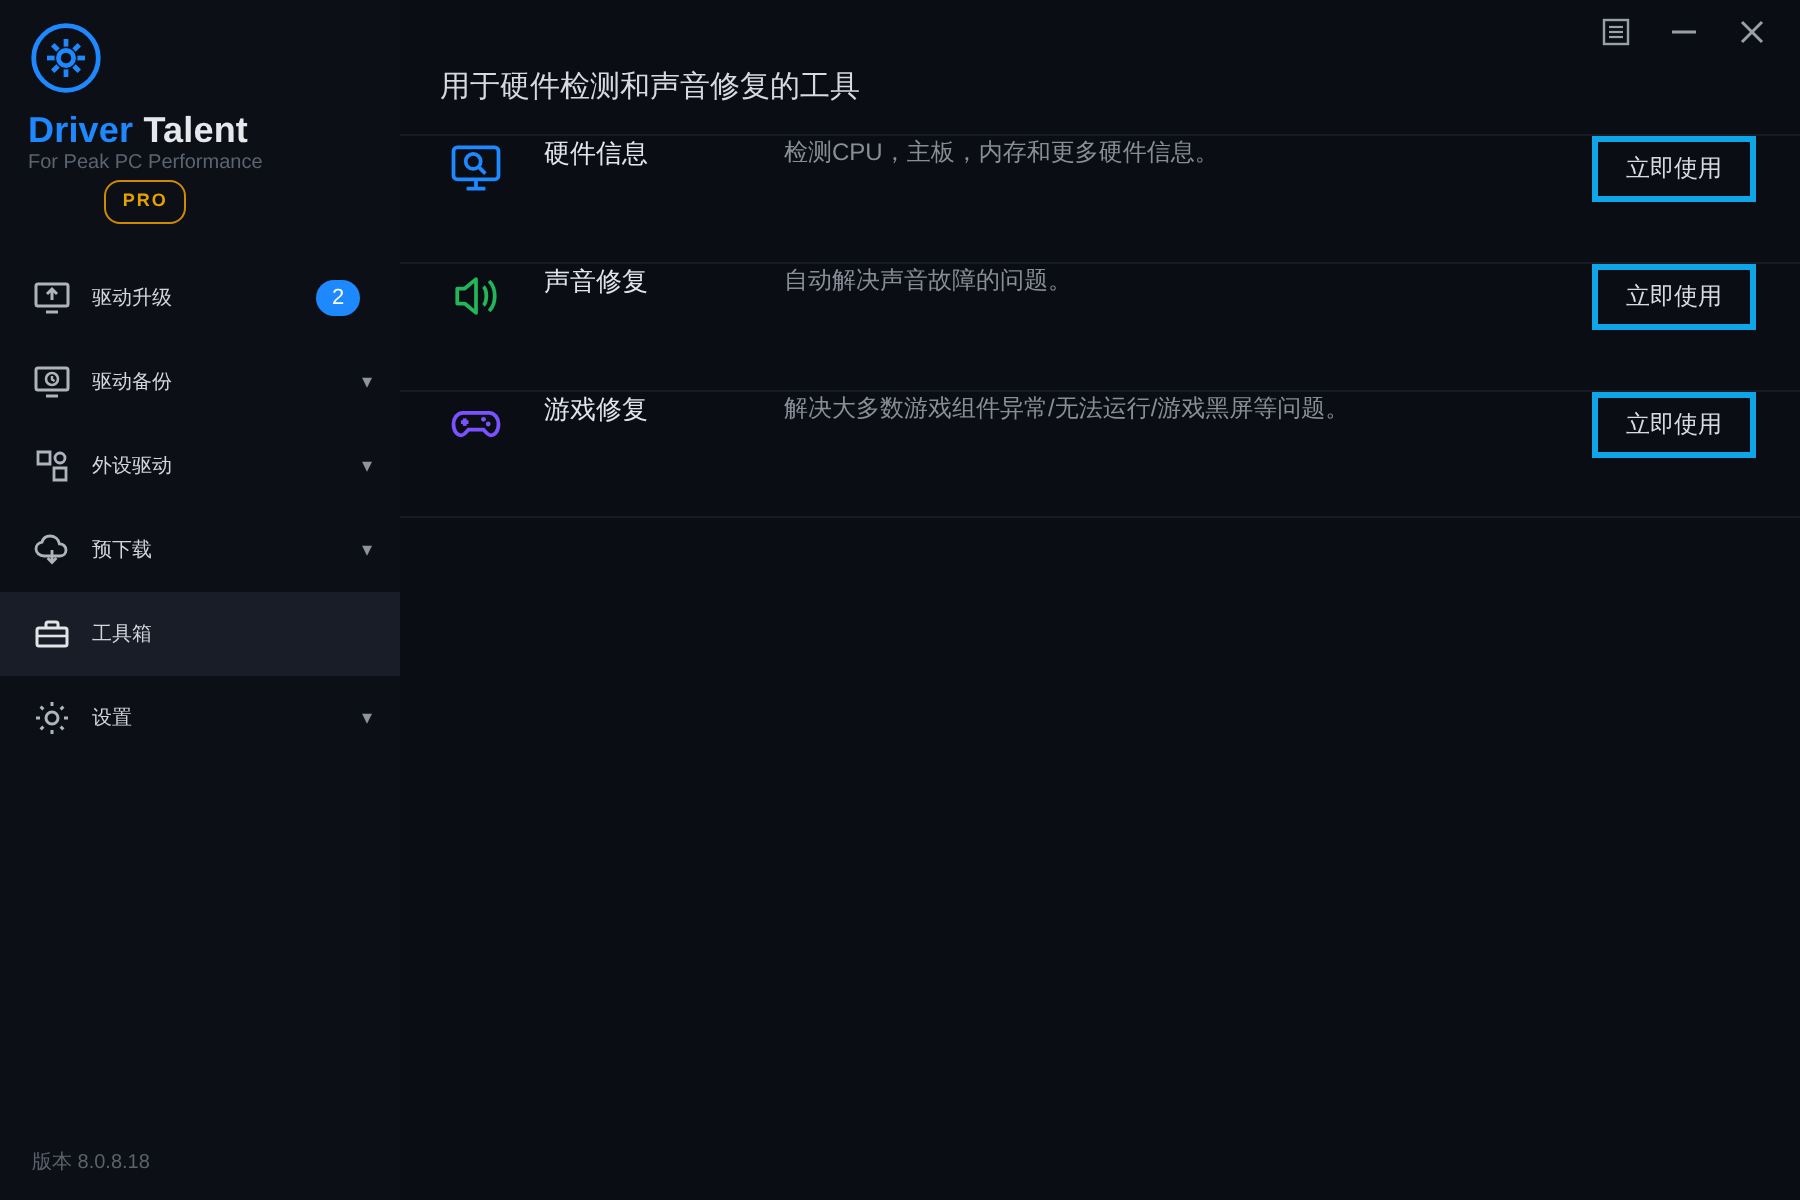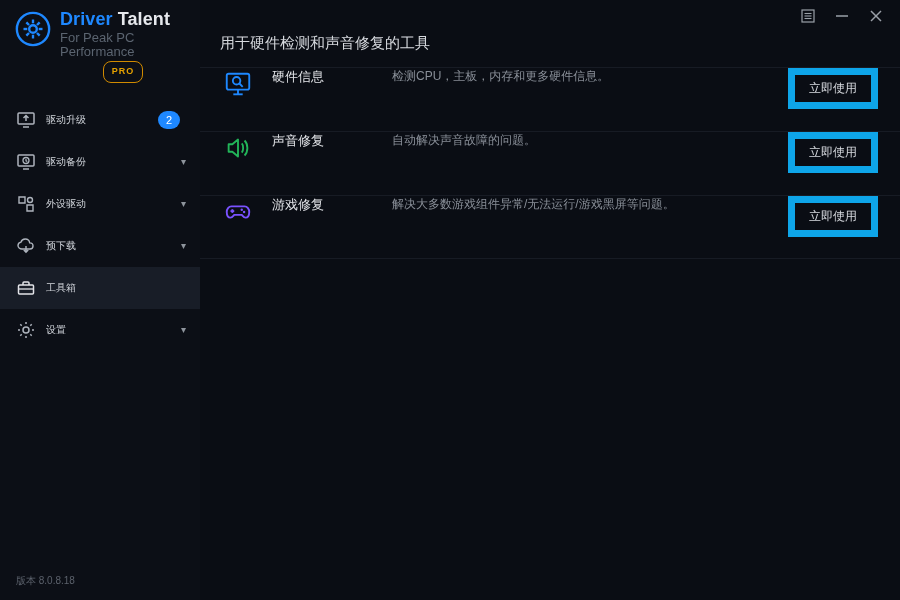--- a/index.html
+++ b/index.html
@@ -6,27 +6,27 @@
     body { width: 900px; height: 600px; overflow: hidden; font-family: "Microsoft YaHei", Arial, sans-serif; background: #0a0d14; }
     .app { display: flex; width: 900px; height: 600px; background: #0a0d14; color: #c8ccd4; position: relative; }
 
     
     .titlebar { position: absolute; top: 0; right: 0; height: 32px; display: flex; align-items: center; gap: 18px; padding: 0 16px; z-index: 10; }
     .titlebar .tb-btn { width: 16px; height: 16px; display: flex; align-items: center; justify-content: center; cursor: pointer; color: #9aa0a8; }
     .titlebar .tb-btn svg { display: block; }
 
     
     .sidebar { width: 200px; height: 600px; background: #0c0f16; display: flex; flex-direction: column; position: relative; }
-    .logo-block { padding: 10px 14px 16px 14px; display: flex; align-items: flex-start; gap: 8px; }
+    .logo-block { padding: 10px 14px 16px 14px; display: flex; align-items: flex-start; gap: 8px; flex-direction: column; }
     .logo-gear { width: 38px; height: 38px; flex-shrink: 0; }
     .logo-text-group { display: flex; flex-direction: column; line-height: 1.05; }
     .logo-text { font-family: Arial, sans-serif; font-weight: 700; font-size: 18px; letter-spacing: 0.1px; }
     .logo-text .blue { color: #1e88ff; }
     .logo-text .white { color: #e6e8ec; }
-    .logo-sub { font-size: 13px; color: #5b6470; margin-top: 2px; }
+    .logo-sub { font-size: 10px; color: #5b6470; margin-top: 2px; }
     .logo-pro { margin-top: 3px; align-self: center; border: 1px solid #d08a00; color: #e6a200; font-size: 9px; font-weight: 700; padding: 5px 8px; border-radius: 8px; letter-spacing: 1px; }
 
     .side-items { display: flex; flex-direction: column; }
     .side-item { height: 42px; display: flex; align-items: center; padding: 0 14px 0 16px; cursor: pointer; position: relative; }
     .side-item.active { background: #181d27; }
     .side-item .side-icon { width: 20px; height: 20px; margin-right: 10px; color: #aeb4bd; flex-shrink: 0; }
     .side-item .side-label { font-size: 10px; color: #d2d6dc; flex: 1; }
     .side-item .badge { background: #1e88ff; color: #fff; font-size: 11px; border-radius: 9px; min-width: 22px; height: 18px; display: flex; align-items: center; justify-content: center; padding: 0 7px; margin-right: 6px; }
     .side-item .chev { color: #8e949c; font-size: 10px; }
 
@@ -35,21 +35,21 @@
     
     .main { flex: 1; background: #0a0d14; padding: 34px 0 0 0; height: 568px; }
     .page-title { font-size: 15px; color: #d6d9de; padding: 0 0 8px 20px; margin-bottom: 6px; }
     .tool-list { display: flex; flex-direction: column; }
     .tool-row { display: flex; align-items: flex-start; height: 64px; border-top: 1px solid #171b24; padding: 0 22px 0 22px; }
     .tool-row:first-child { border-top: 1px solid #171b24; }
     .tool-row:last-child { border-bottom: 1px solid #171b24; }
     .tool-icon { width: 32px; height: 32px; display: flex; align-items: center; justify-content: center; margin-right: 18px; }
     .tool-name { font-size: 13px; color: #e2e4e8; width: 120px; }
     .tool-desc { font-size: 12px; color: #888e97; flex: 1; padding-right: 12px; }
-    .tool-btn { border: 7px solid #0ea5e9; background: transparent; color: #d8dbe0; font-size: 12px; padding: 5px 14px; cursor: pointer; font-family: Liberation Serif, serif; }
+    .tool-btn { border: 3px solid #0ea5e9; background: transparent; color: #d8dbe0; font-size: 12px; padding: 5px 14px; cursor: pointer; font-family: Liberation Serif, serif; }
   </style>
 </head>
 <body>
 
 <div class="app">
 
   <div class="titlebar">
     <div class="tb-btn">
       <svg width="14" height="14" viewBox="0 0 14 14">
           <rect x="1" y="1" width="12" height="12" fill="none" stroke="#9aa0a8" stroke-width="1.2"></rect>

